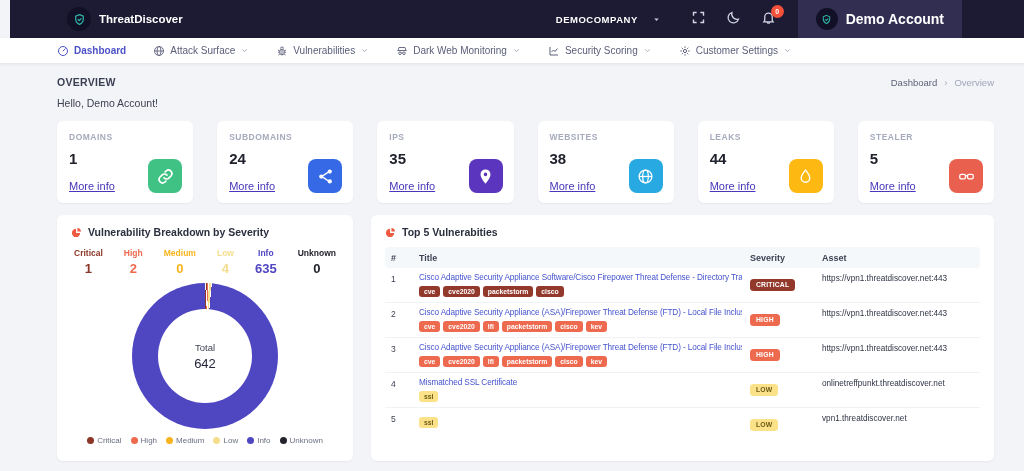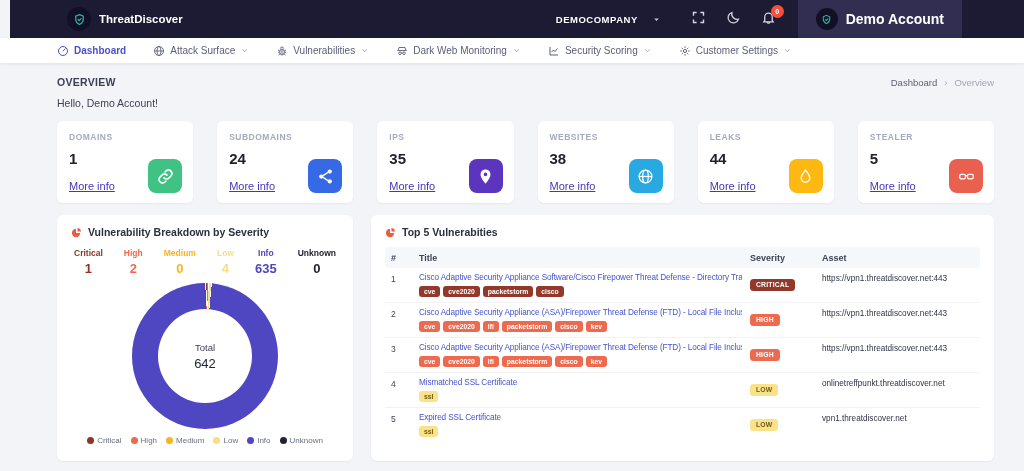--- a/index.html
+++ b/index.html
@@ -472,21 +472,20 @@
           <div class="v-tags">
                   <span class="tag" style="background: rgb(251, 226, 137); color: rgb(109, 90, 23);">ssl</span>
                 </div>
         </div>
         <div class="c-sev"><span class="sev-badge" style="background: rgb(251, 226, 137); color: rgb(109, 90, 23);">LOW</span></div>
         <div class="c-asset">onlinetreffpunkt.threatdiscover.net</div>
       </div>
             <div class="vrow">
         <div class="c-num">5</div>
         <div class="c-title">
-          <a class="v-title">Expired SSL Certificate</a>
           <div class="v-tags">
                   <span class="tag" style="background: rgb(251, 226, 137); color: rgb(109, 90, 23);">ssl</span>
                 </div>
         </div>
         <div class="c-sev"><span class="sev-badge" style="background: rgb(251, 226, 137); color: rgb(109, 90, 23);">LOW</span></div>
         <div class="c-asset">vpn1.threatdiscover.net</div>
       </div>
           </div>
       </div>
     </section>

